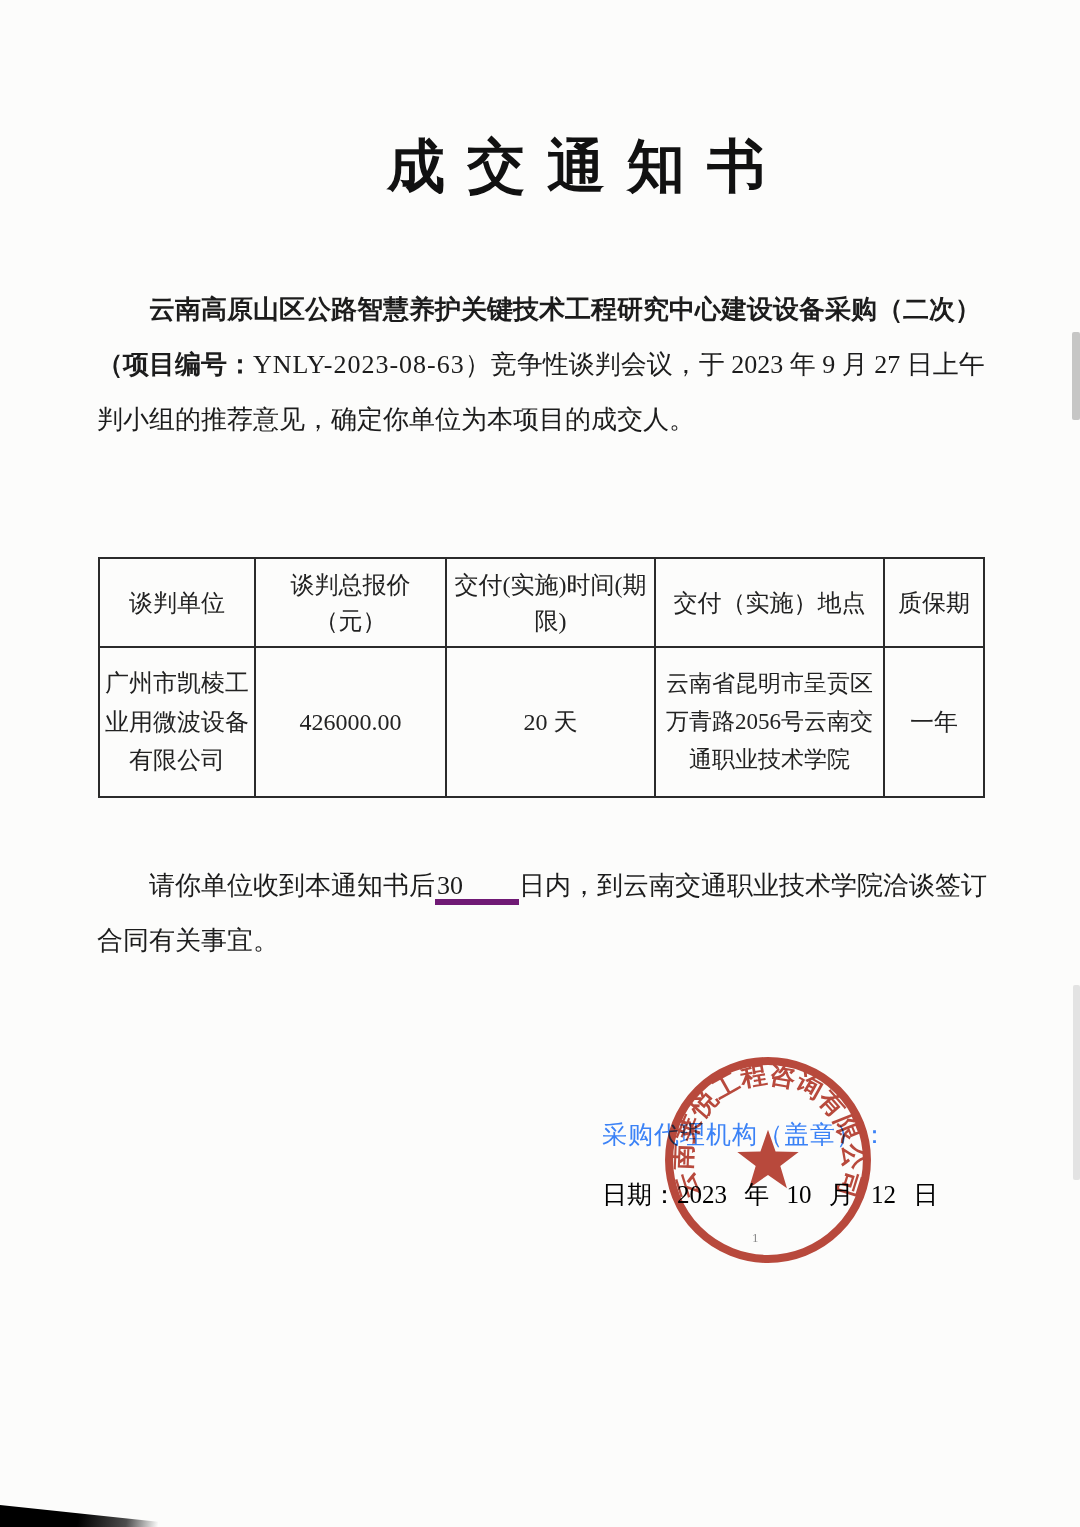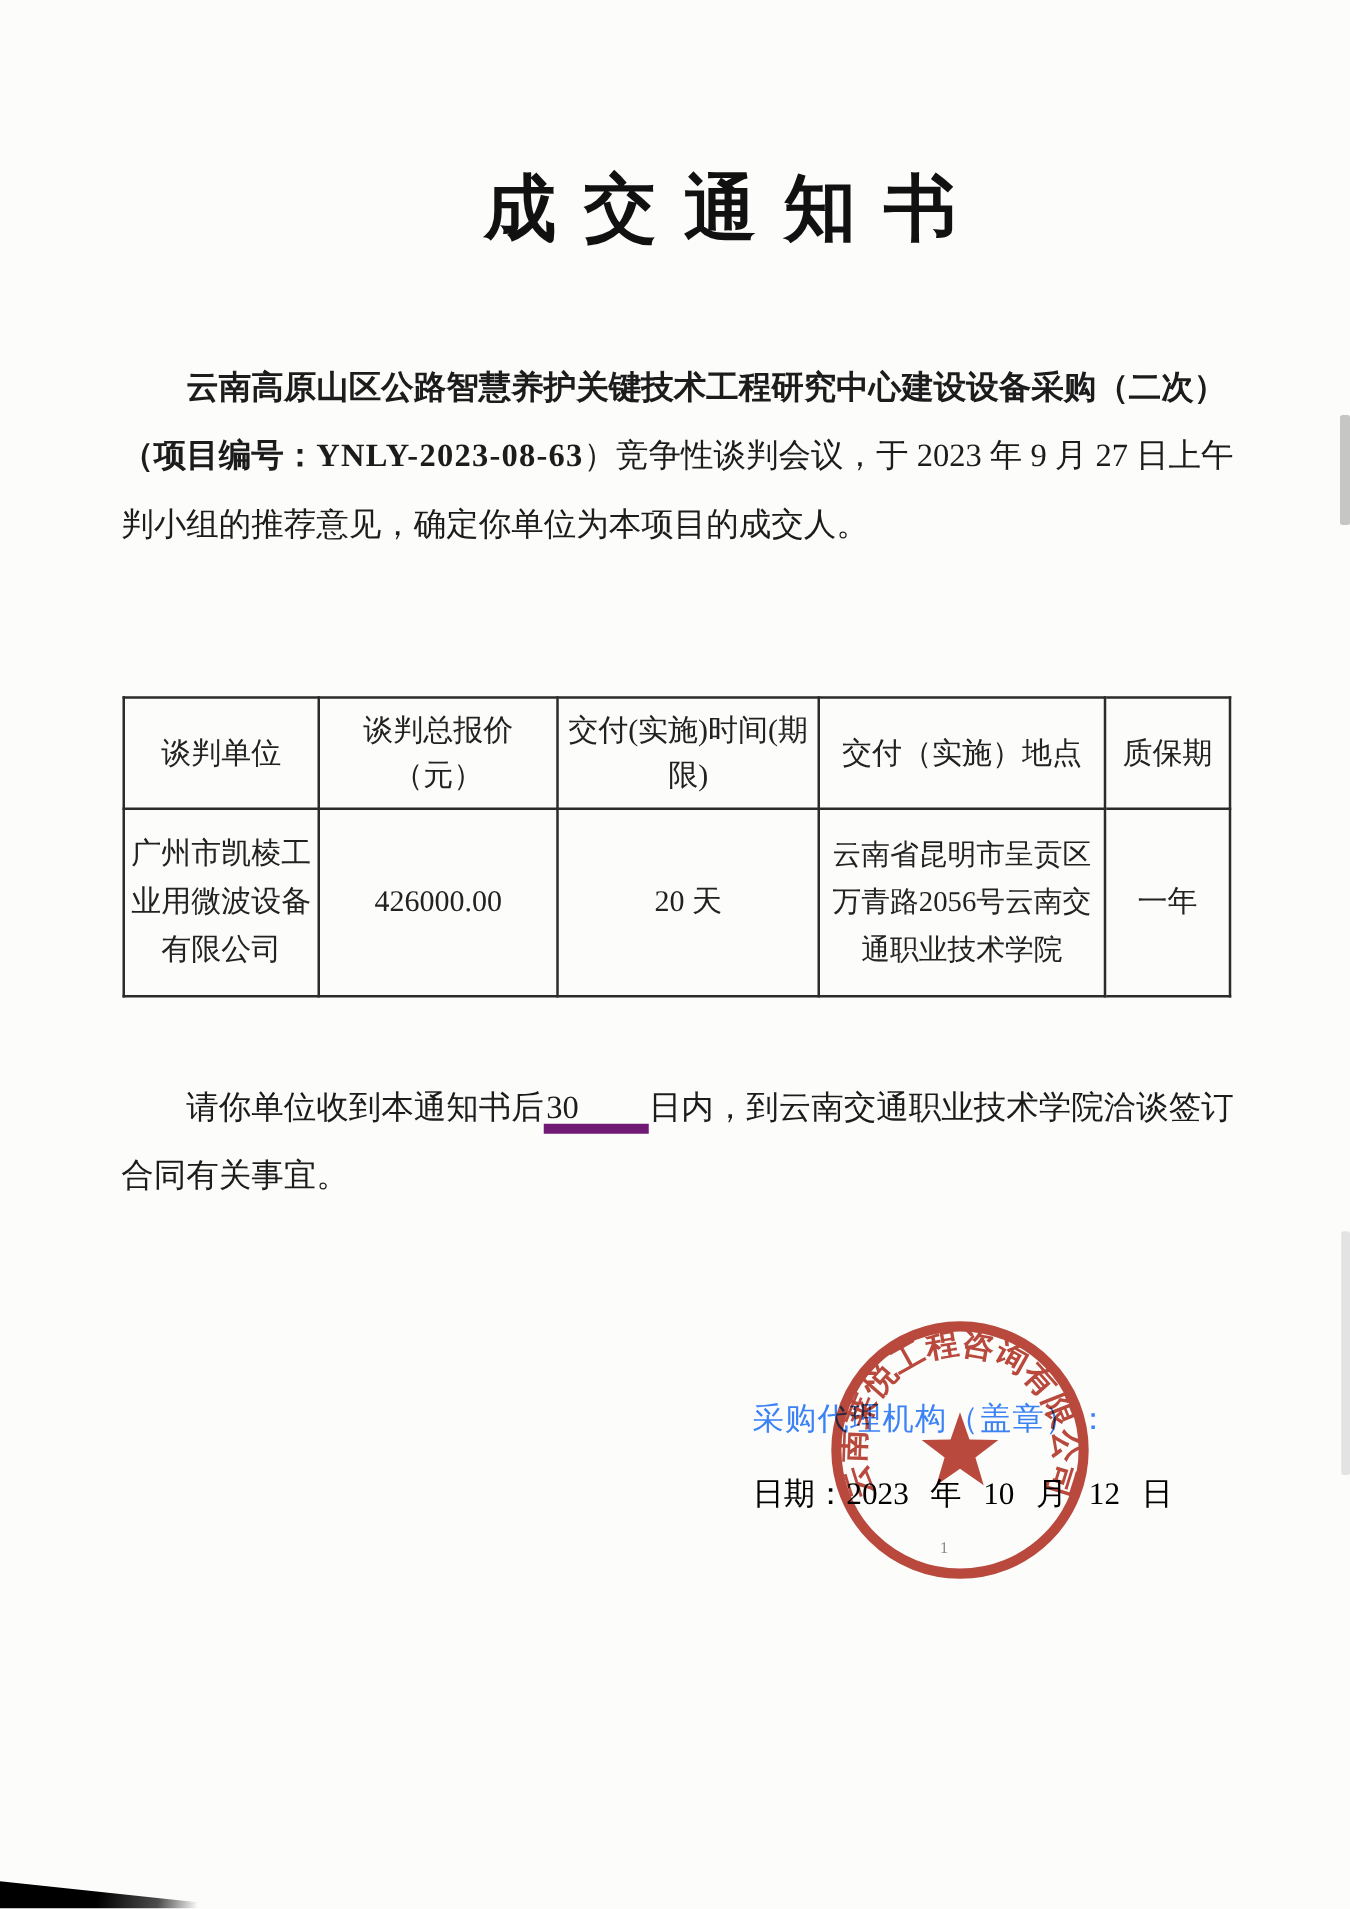--- a/index.html
+++ b/index.html
@@ -27,40 +27,40 @@
     padding:0 28px 3px 10px;
   }
   .addressee .colon { margin-left:4px; }
 
   
   .body-text { position:absolute; left:97px; top:284px; width:878px; font-size:26px; }
   .bline { height:55px; line-height:52px; text-align:justify; text-align-last:justify; white-space:nowrap; }
   .bline.lastline { text-align-last:left; }
   .ind { padding-left:2em; }
   .cnbold { font-family:Liberation Serif, serif; font-weight:bold;margin-top:28px; }
-  .codebold { font-weight:bold; letter-spacing:1px; }
+  .codebold { font-weight:normal; letter-spacing:1px; }
 
   
   .award-table {
     position:absolute; left:98px; top:557px; width:885px;
     border-collapse:collapse; table-layout:fixed;
   }
   .award-table th, .award-table td {
     border:2px solid #2b2b2b; text-align:center; vertical-align:middle;
     white-space:pre-line; font-weight:normal; padding:2px 3px;
     color:#222;
   }
   .award-table th { font-size:24px; height:83px; line-height:1.5; }
   .award-table td { font-size:24px; height:144px; line-height:1.6;text-align:center; }
   .award-table td.place-cell { font-size:23px; line-height:1.65; }
 
   
   .closing { position:absolute; left:97px; top:860px; width:878px; font-size:26px; }
   .blank30 {
-    display:inline-block; min-width:80px; border-bottom:8px solid #701a75;
+    display:inline-block; min-width:80px; border-bottom:6px solid #701a75;
     text-align:center; line-height:1.05; padding:0 2px;
   }
 
   
   .sig-agency { position:absolute; left:602px; top:1118px; font-size:25px; letter-spacing:1px; color:#3b82f6; }
   .sig-date   { position:absolute; left:602px; top:1178px; font-size:25px; color:#000000; }
   .sig-date .val { word-spacing:11px; }
 
   
   .stamp {

